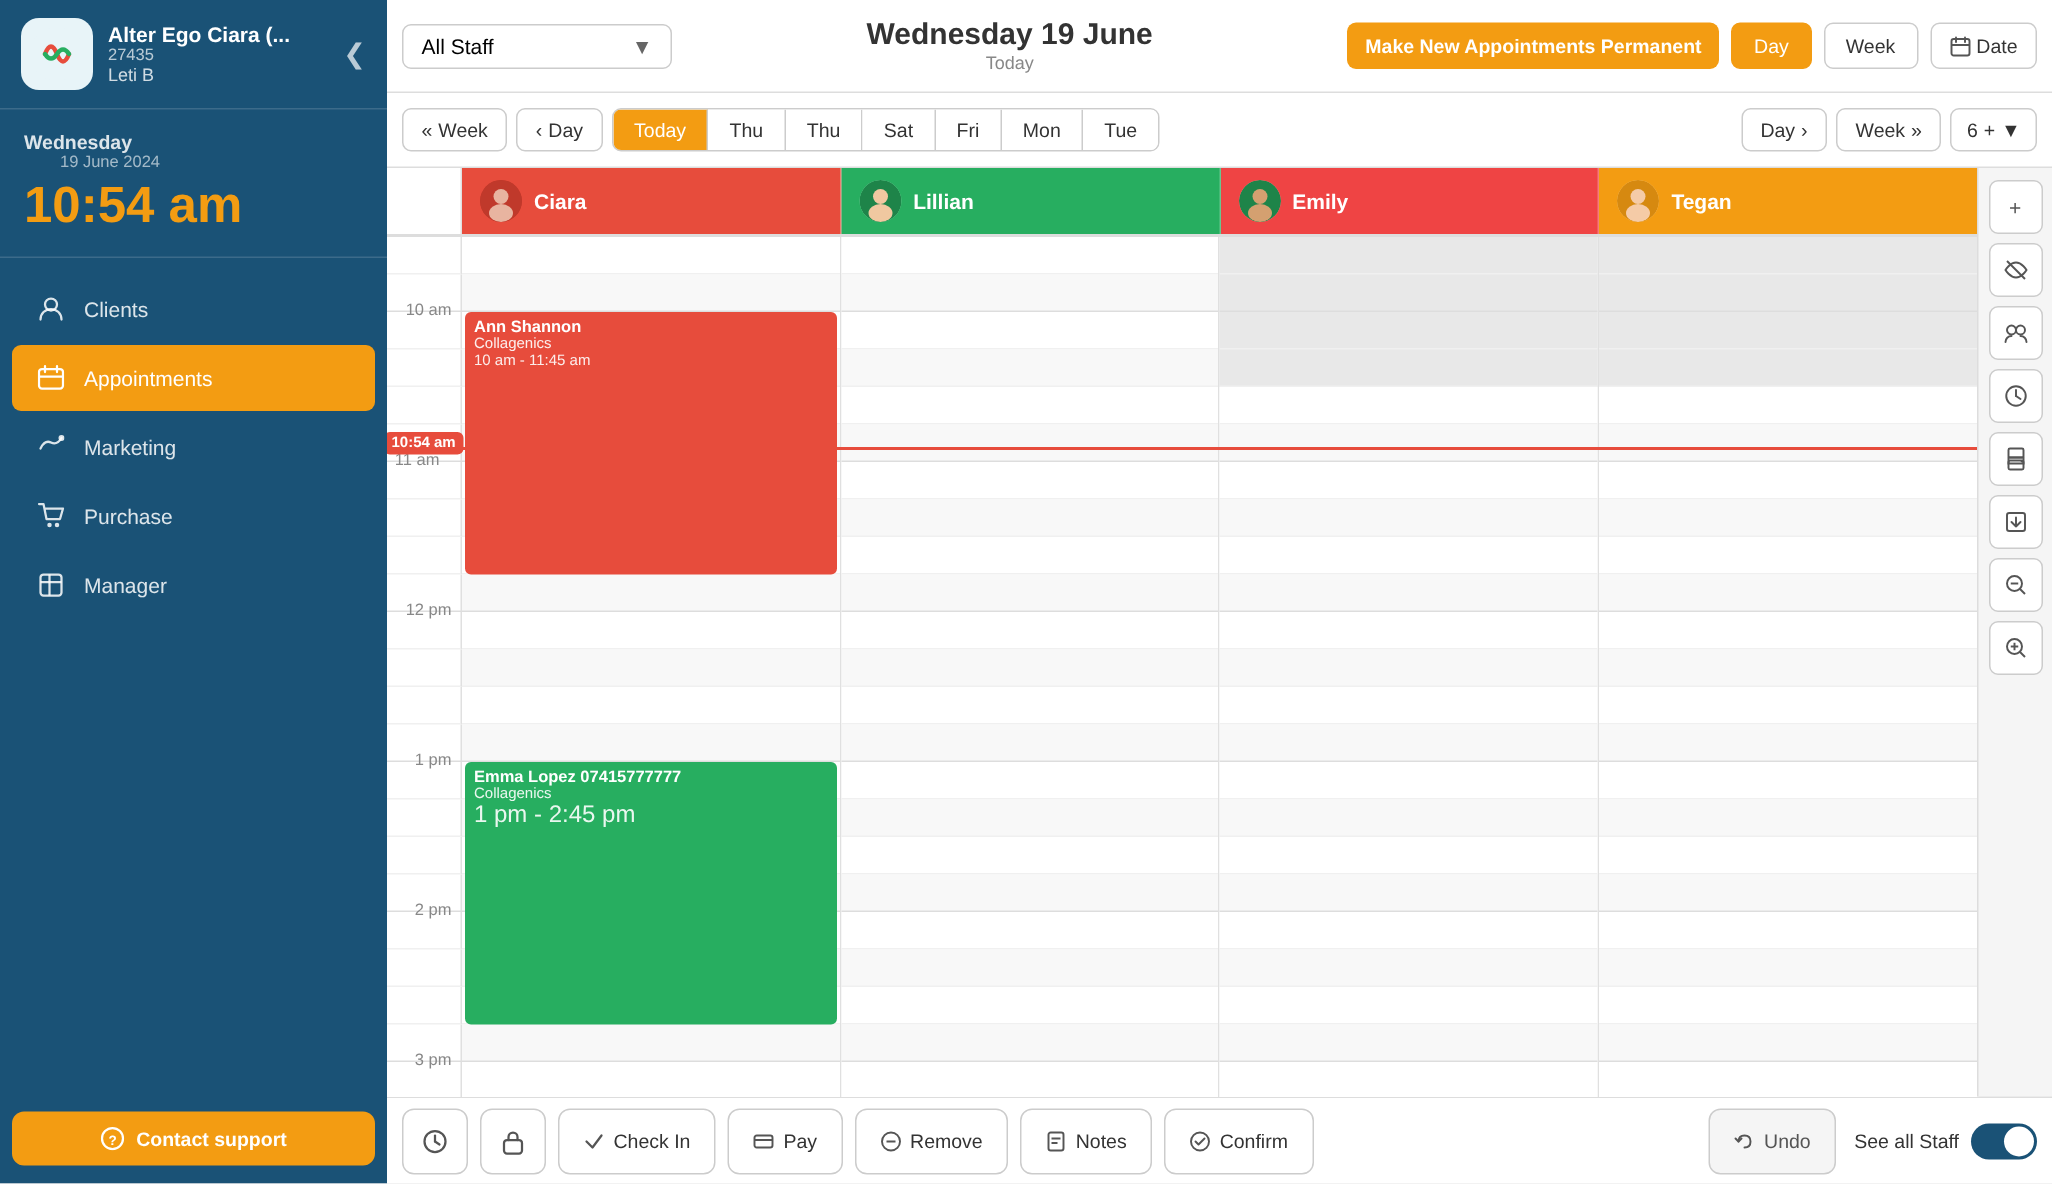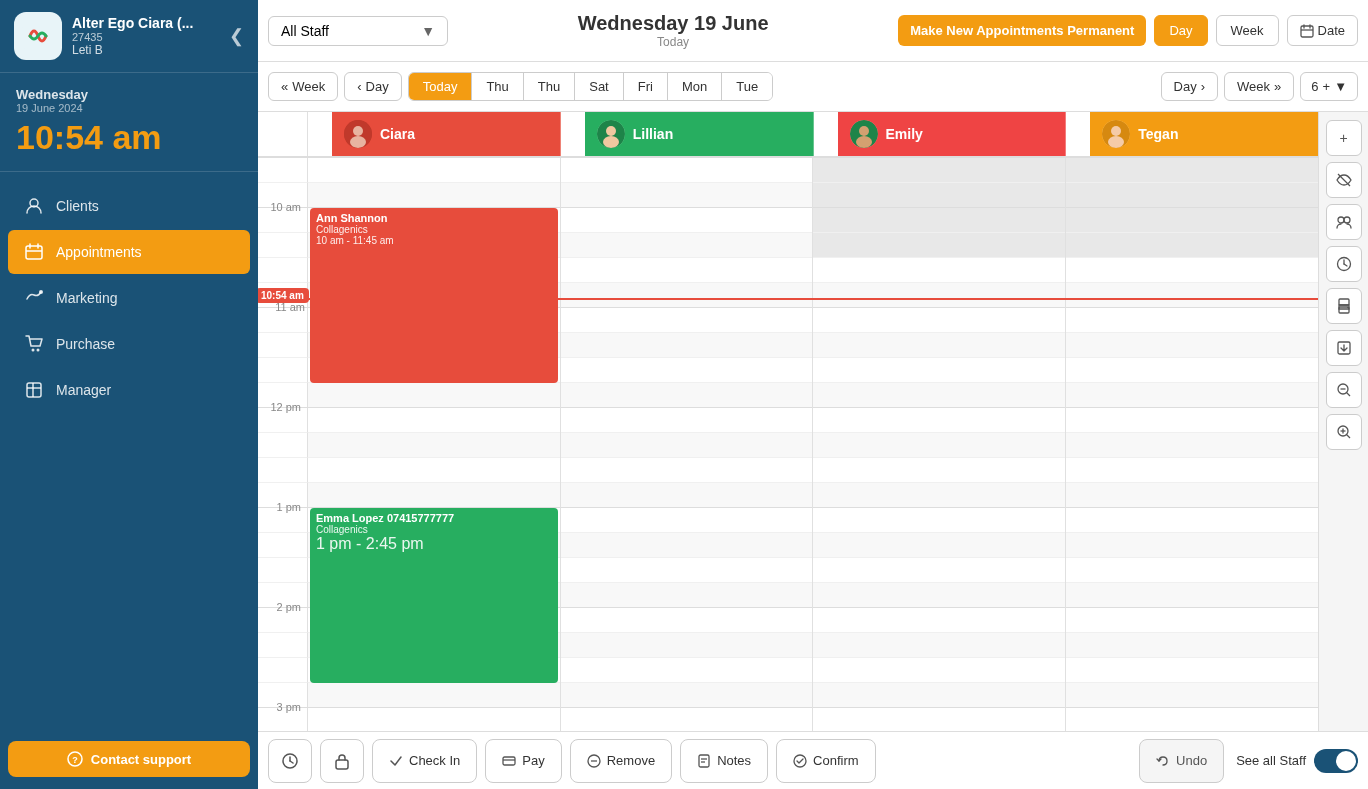--- a/index.html
+++ b/index.html
@@ -15,21 +15,21 @@
     .sidebar-logo { width: 48px; height: 48px; border-radius: 12px; background: #e8f4f8; display: flex; align-items: center; justify-content: center; flex-shrink: 0; overflow: hidden; }
     .sidebar-logo svg { width: 36px; height: 36px; }
     .sidebar-salon-info { color: #fff; }
     .sidebar-salon-name { font-size: 14px; font-weight: 700; }
     .sidebar-salon-id { font-size: 11px; color: rgba(255,255,255,0.7); }
     .sidebar-user { font-size: 12px; color: rgba(255,255,255,0.8); }
     .sidebar-collapse { margin-left: auto; cursor: pointer; color: rgba(255,255,255,0.7); font-size: 18px; }
 
     .sidebar-time-section { padding: 14px 16px; border-bottom: 1px solid rgba(255,255,255,0.15); }
     .sidebar-day { font-size: 13px; font-weight: 600; color: rgba(255,255,255,0.85); }
-    .sidebar-date { font-size: 11px; color: rgba(255,255,255,0.6); margin-bottom: 4px; }
+    .sidebar-date { font-size: 11px; color: rgba(255,255,255,0.6); margin-bottom: 4px; margin-left: 24px; }
     .sidebar-clock { font-size: 34px; font-weight: 700; color: #f39c12; }
 
     .sidebar-nav { flex: 1; padding: 10px 0; }
     .nav-item { display: flex; align-items: center; gap: 12px; padding: 12px 16px; cursor: pointer; color: rgba(255,255,255,0.85); font-size: 14px; font-weight: 500; border-radius: 6px; margin: 2px 8px; }
     .nav-item.active { background: #f39c12; color: #fff; }
     .nav-icon { width: 20px; height: 20px; display: flex; align-items: center; justify-content: center; }
 
     .sidebar-footer { padding: 12px 8px; }
     .contact-support-btn { background: #f39c12; border: none; color: #fff; padding: 10px 16px; border-radius: 8px; font-size: 13px; font-weight: 600; cursor: pointer; width: 100%; display: flex; align-items: center; gap: 8px; justify-content: center; }
 
@@ -59,21 +59,21 @@
     .nav-day-right { border: 1px solid #ccc; background: #fff; padding: 6px 12px; border-radius: 6px; font-size: 13px; cursor: pointer; display: flex; align-items: center; gap: 4px; color: #333; }
     .nav-week-right { border: 1px solid #ccc; background: #fff; padding: 6px 12px; border-radius: 6px; font-size: 13px; cursor: pointer; display: flex; align-items: center; gap: 4px; color: #333; }
     .num-selector { border: 1px solid #ccc; background: #fff; padding: 6px 10px; border-radius: 6px; font-size: 13px; cursor: pointer; display: flex; align-items: center; gap: 4px; color: #333; }
 
     
     .cal-content { flex: 1; overflow-y: auto; overflow-x: hidden; position: relative; background: #fff; display: flex; flex-direction: column; }
 
     
     .cal-header-row { display: flex; position: sticky; top: 0; z-index: 10; background: #fff; border-bottom: 2px solid #ddd; }
     .cal-header-time { width: 50px; flex-shrink: 0; border-right: 1px solid #e0e0e0; }
-    .cal-header-staff { flex: 1; display: flex; align-items: center; gap: 8px; padding: 8px 12px; font-size: 14px; font-weight: 600; color: #fff; min-height: 44px; margin-left: 24px; }
+    .cal-header-staff { flex: 1; display: flex; align-items: center; gap: 8px; padding: 8px 12px; font-size: 14px; font-weight: 600; color: #fff; min-height: 44px; }
     .cal-header-staff.ciara { background: #e74c3c; }
     .cal-header-staff.lillian { background: #27ae60; }
     .cal-header-staff.emily { background: #ef4444; }
     .cal-header-staff.tegan { background: #f39c12; }
     .staff-avatar { width: 28px; height: 28px; border-radius: 50%; object-fit: cover; background: rgba(255,255,255,0.3); display: flex; align-items: center; justify-content: center; font-size: 12px; color: #fff; font-weight: 700; flex-shrink: 0; overflow: hidden; }
 
     
     .cal-body { display: flex; flex: 1; }
     .time-labels { width: 50px; flex-shrink: 0; }
 
@@ -293,21 +293,21 @@
 
             <div class="time-labels" id="time-labels-col">
                 <div style="height: 25px; border-right: 1px solid rgb(224, 224, 224); display: flex; align-items: flex-start; justify-content: flex-end; padding-right: 6px; border-bottom: 1px solid rgb(240, 240, 240);"></div>
                 <div style="height: 25px; border-right: 1px solid rgb(224, 224, 224); display: flex; align-items: flex-start; justify-content: flex-end; padding-right: 6px; border-bottom: 1px solid rgb(221, 221, 221);"></div>
                 <div style="height: 25px; border-right: 1px solid rgb(224, 224, 224); display: flex; align-items: flex-start; justify-content: flex-end; padding-right: 6px; border-bottom: 1px solid rgb(240, 240, 240);">
                   <span style="font-size: 11px; color: rgb(136, 136, 136); margin-top: -7px;">10 am</span>
                 </div>
                 <div style="height: 25px; border-right: 1px solid rgb(224, 224, 224); display: flex; align-items: flex-start; justify-content: flex-end; padding-right: 6px; border-bottom: 1px solid rgb(240, 240, 240);"></div>
                 <div style="height: 25px; border-right: 1px solid rgb(224, 224, 224); display: flex; align-items: flex-start; justify-content: flex-end; padding-right: 6px; border-bottom: 1px solid rgb(240, 240, 240);"></div>
                 <div style="height: 25px; border-right: 1px solid rgb(224, 224, 224); display: flex; align-items: flex-start; justify-content: flex-end; padding-right: 6px; border-bottom: 1px solid rgb(221, 221, 221);"></div>
-                <div style="height: 25px; border-right: 1px solid rgb(224, 224, 224); display: flex; align-items: flex-start; justify-content: flex-end; padding-right: 2px; border-bottom: 1px solid rgb(240, 240, 240);">
+                <div style="height: 25px; border-right: 1px solid rgb(224, 224, 224); display: flex; align-items: flex-start; justify-content: flex-end; padding-right: 14px; border-bottom: 1px solid rgb(240, 240, 240);">
                   <span style="font-size: 11px; color: rgb(136, 136, 136); margin-top: -7px;">11 am</span>
                 </div>
                 <div style="height: 25px; border-right: 1px solid rgb(224, 224, 224); display: flex; align-items: flex-start; justify-content: flex-end; padding-right: 6px; border-bottom: 1px solid rgb(240, 240, 240);"></div>
                 <div style="height: 25px; border-right: 1px solid rgb(224, 224, 224); display: flex; align-items: flex-start; justify-content: flex-end; padding-right: 6px; border-bottom: 1px solid rgb(240, 240, 240);"></div>
                 <div style="height: 25px; border-right: 1px solid rgb(224, 224, 224); display: flex; align-items: flex-start; justify-content: flex-end; padding-right: 6px; border-bottom: 1px solid rgb(221, 221, 221);"></div>
                 <div style="height: 25px; border-right: 1px solid rgb(224, 224, 224); display: flex; align-items: flex-start; justify-content: flex-end; padding-right: 6px; border-bottom: 1px solid rgb(240, 240, 240);">
                   <span style="font-size: 11px; color: rgb(136, 136, 136); margin-top: -7px;">12 pm</span>
                 </div>
                 <div style="height: 25px; border-right: 1px solid rgb(224, 224, 224); display: flex; align-items: flex-start; justify-content: flex-end; padding-right: 6px; border-bottom: 1px solid rgb(240, 240, 240);"></div>
                 <div style="height: 25px; border-right: 1px solid rgb(224, 224, 224); display: flex; align-items: flex-start; justify-content: flex-end; padding-right: 6px; border-bottom: 1px solid rgb(240, 240, 240);"></div>

